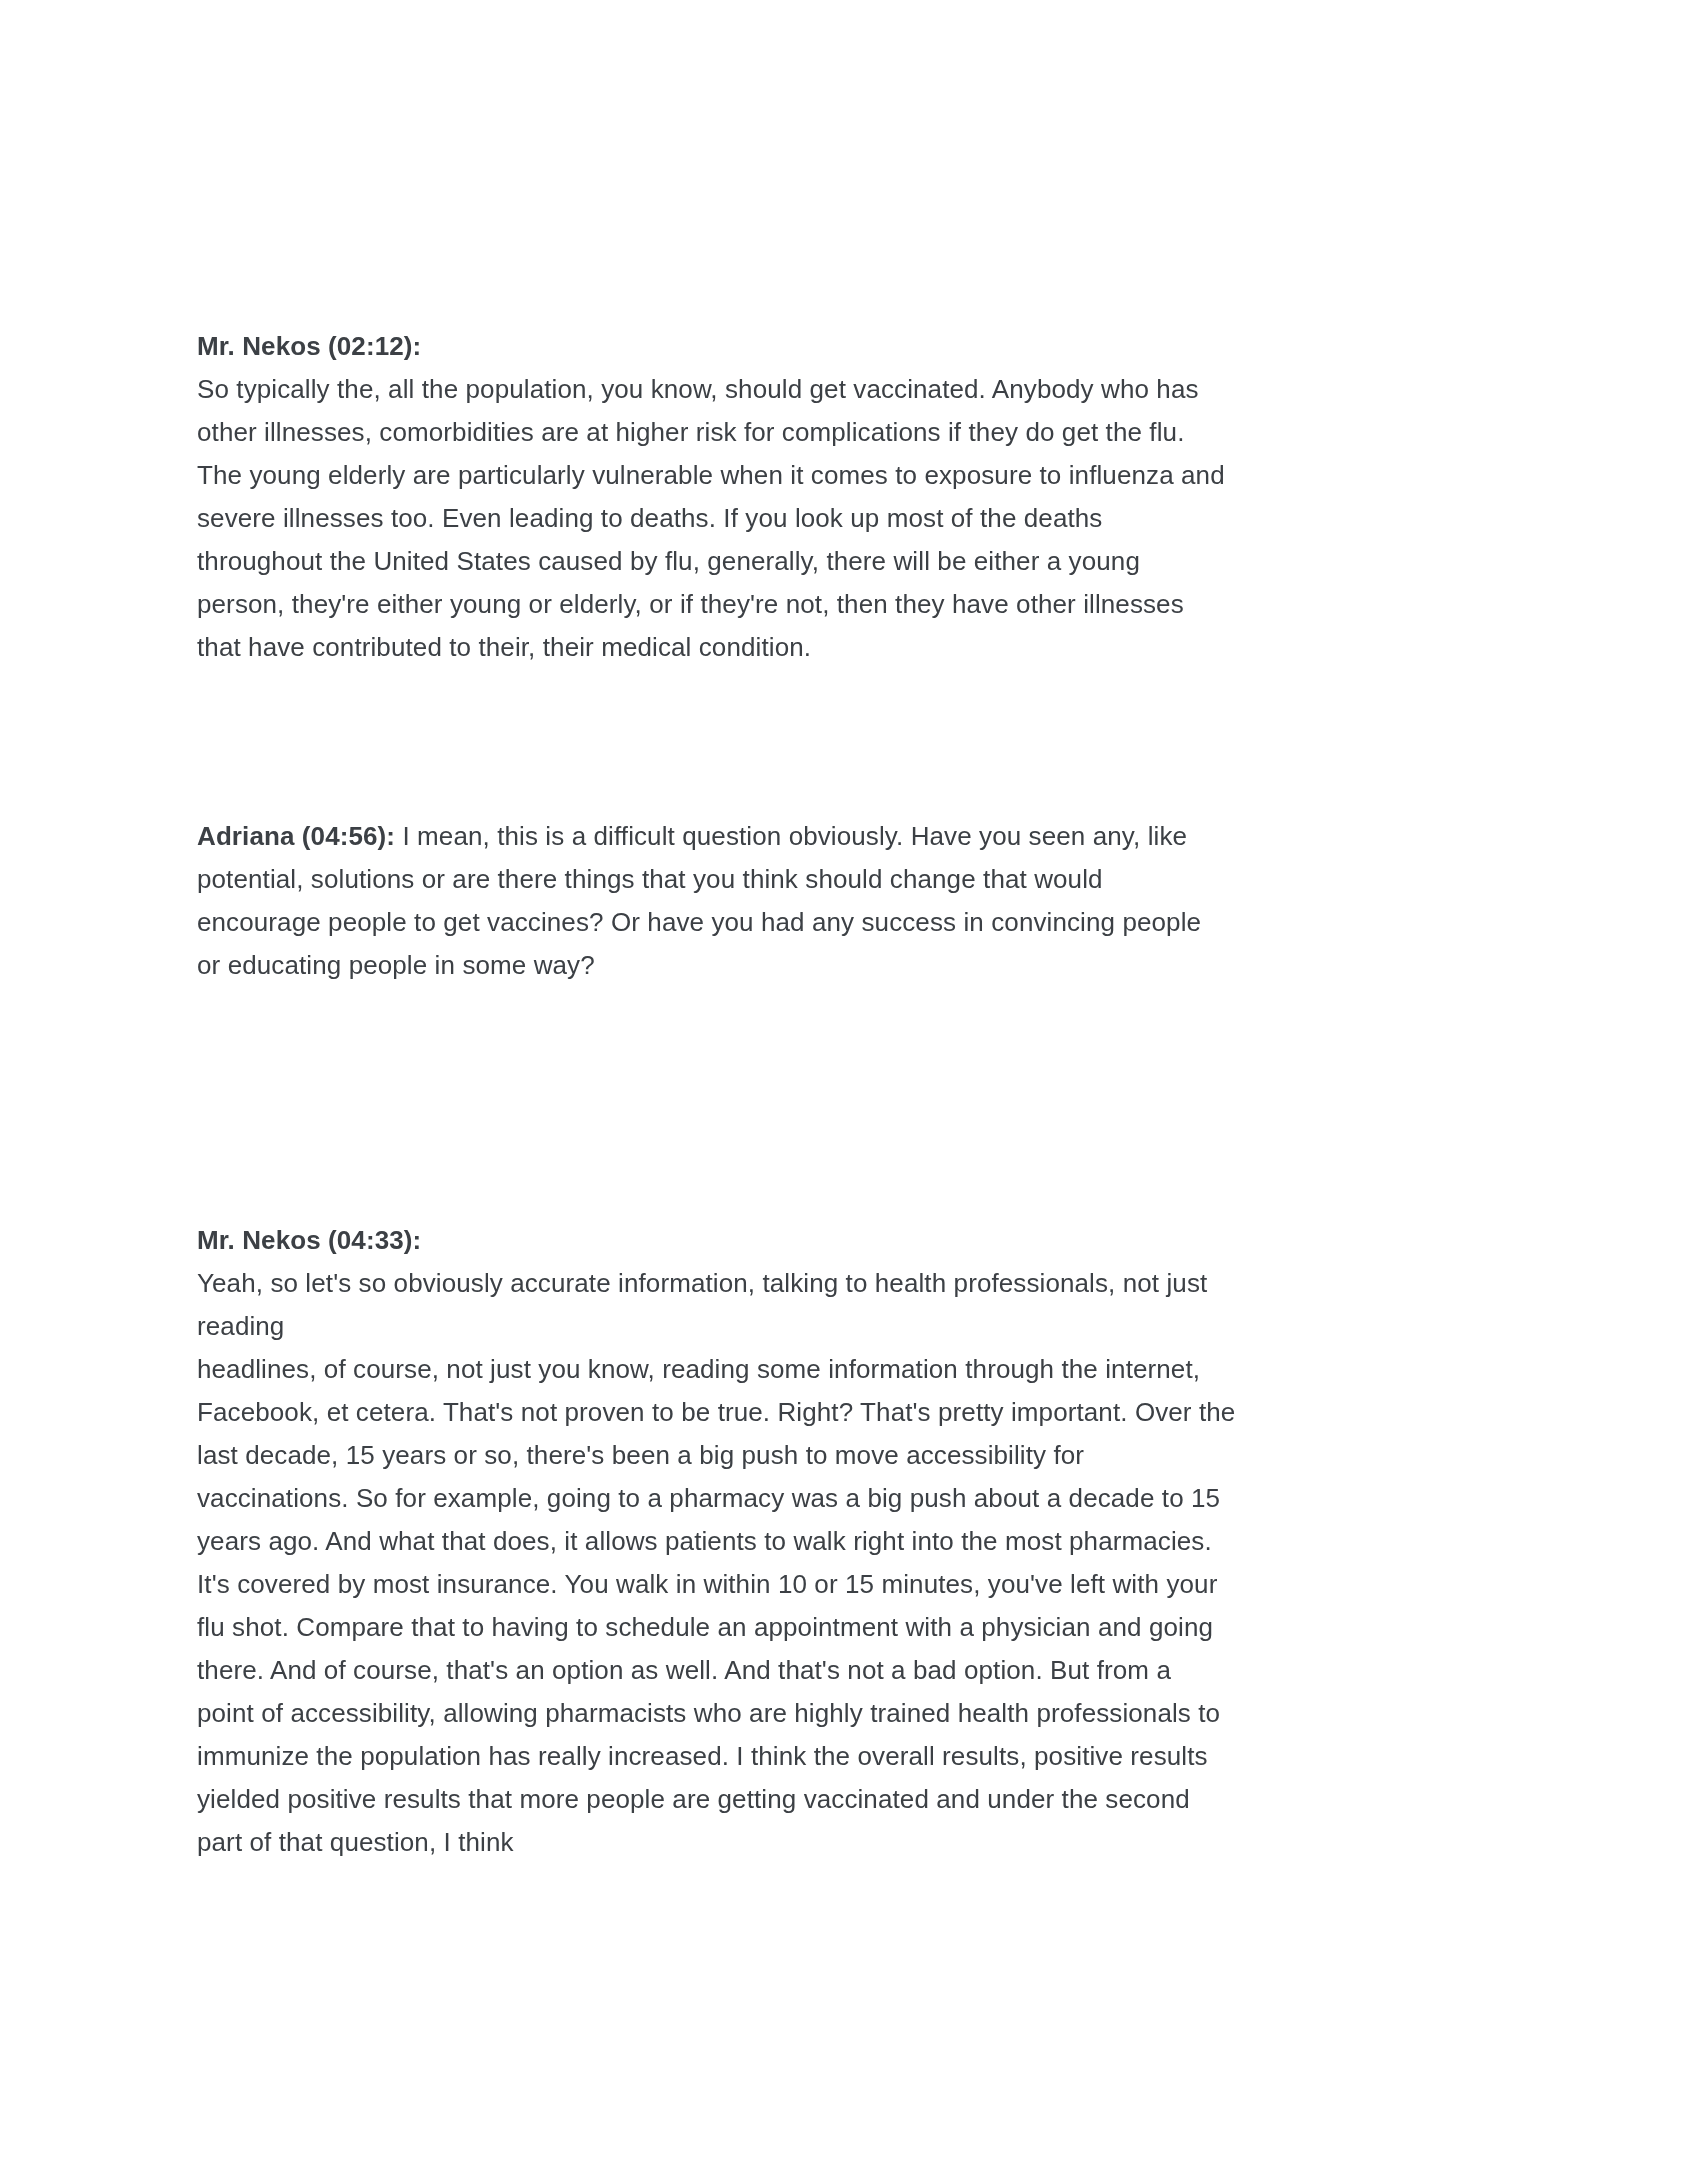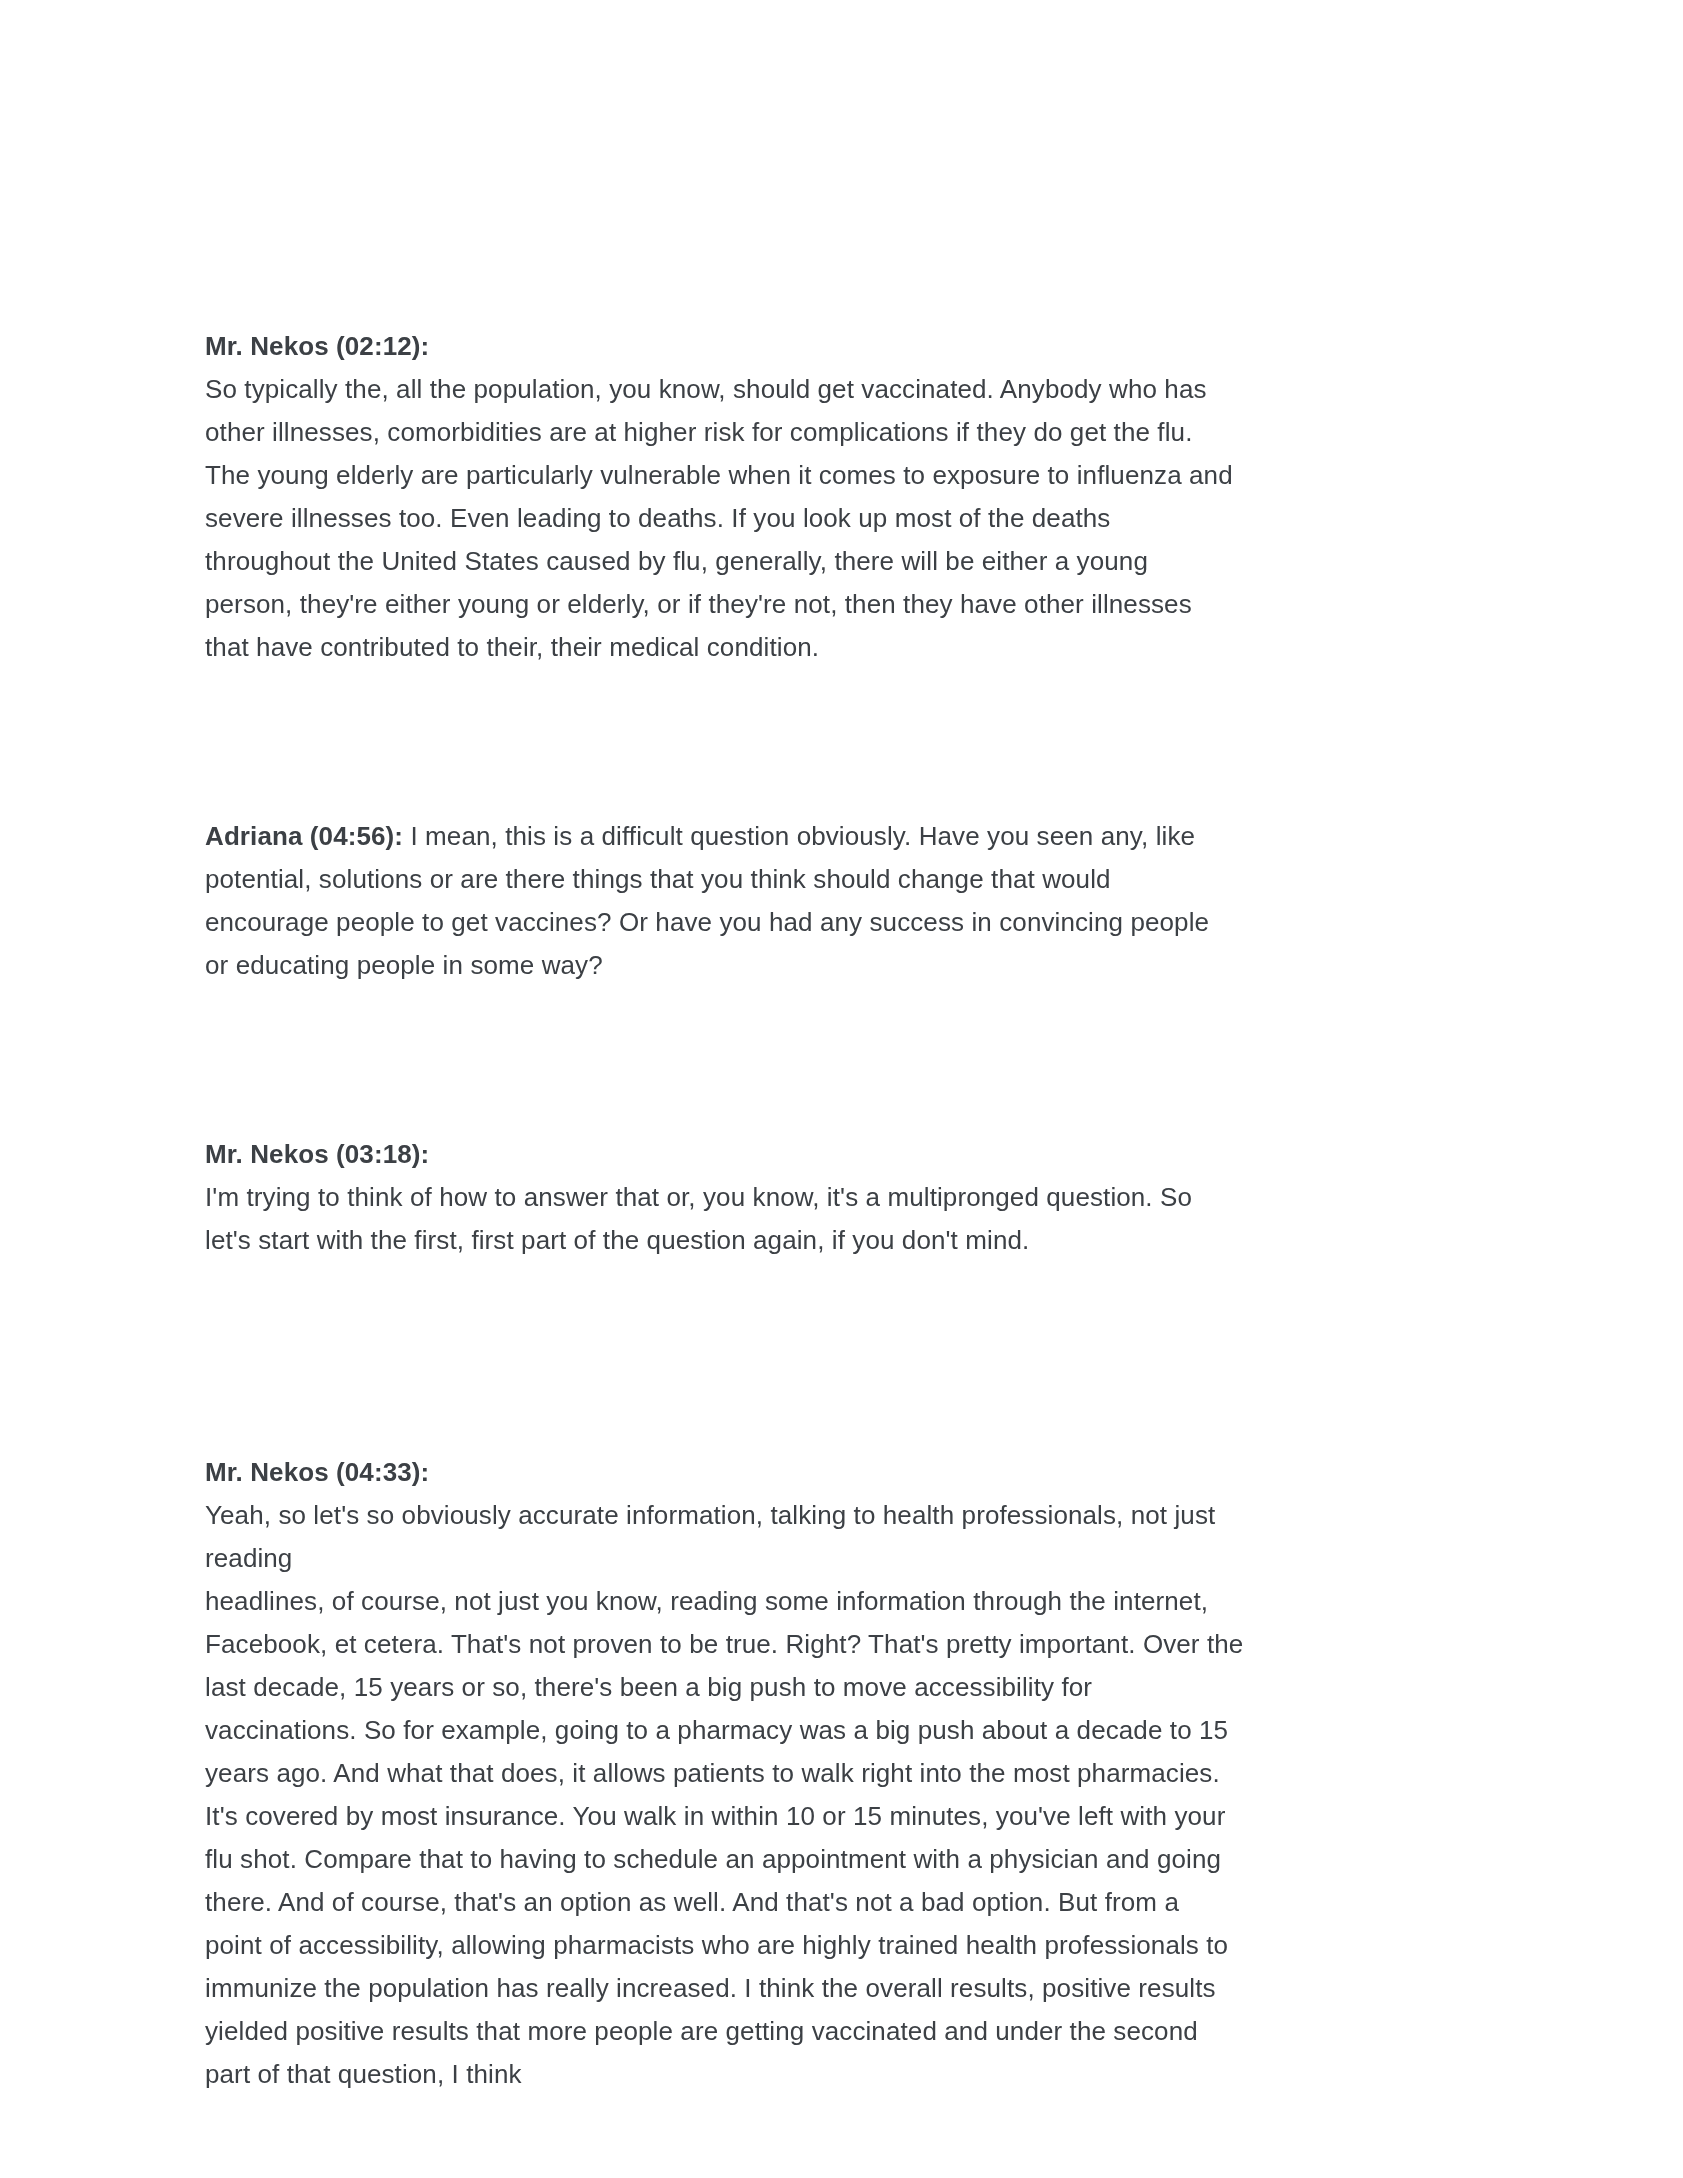--- a/index.html
+++ b/index.html
@@ -26,21 +26,21 @@
   .transcript {
     width: 1386px;
     font-family: "Liberation Sans", sans-serif;
     font-size: 26px;
     line-height: 43px;
     color: #3c4045;
     white-space: pre-line;
     letter-spacing: 0.1px;
   }
   p.block {
-    margin: 0 0 60px 8px;
+    margin: 0 0 60px 0;
     padding: 0;
   }
   p.block:last-child {
     margin-bottom: 0;
   }
   .speaker {
     font-weight: 700;
     color: #3c4045;
   }
 </style>
@@ -57,23 +57,20 @@
 severe illnesses too. Even leading to deaths. If you look up most of the deaths
 throughout the United States caused by flu, generally, there will be either a young
 person, they're either young or elderly, or if they're not, then they have other illnesses
 that have contributed to their, their medical condition.</span></p>
 
     <p class="block"><span class="speaker">Adriana (04:56):</span><span> I mean, this is a difficult question obviously. Have you seen any, like
 potential, solutions or are there things that you think should change that would
 encourage people to get vaccines? Or have you had any success in convincing people
 or educating people in some way?</span></p>
 
-    <p class="block"><span class="speaker">Mr. Nekos (03:18):</span><span>
-I'm trying to think of how to answer that or, you know, it's a multipronged question. So
-let's start with the first, first part of the question again, if you don't mind.</span></p>
 
 
     <p class="block"><span class="speaker">Mr. Nekos (04:33):</span><span>
 Yeah, so let's so obviously accurate information, talking to health professionals, not just
 reading
 headlines, of course, not just you know, reading some information through the internet,
 Facebook, et cetera. That's not proven to be true. Right? That's pretty important. Over the
 last decade, 15 years or so, there's been a big push to move accessibility for
 vaccinations. So for example, going to a pharmacy was a big push about a decade to 15
 years ago. And what that does, it allows patients to walk right into the most pharmacies.

